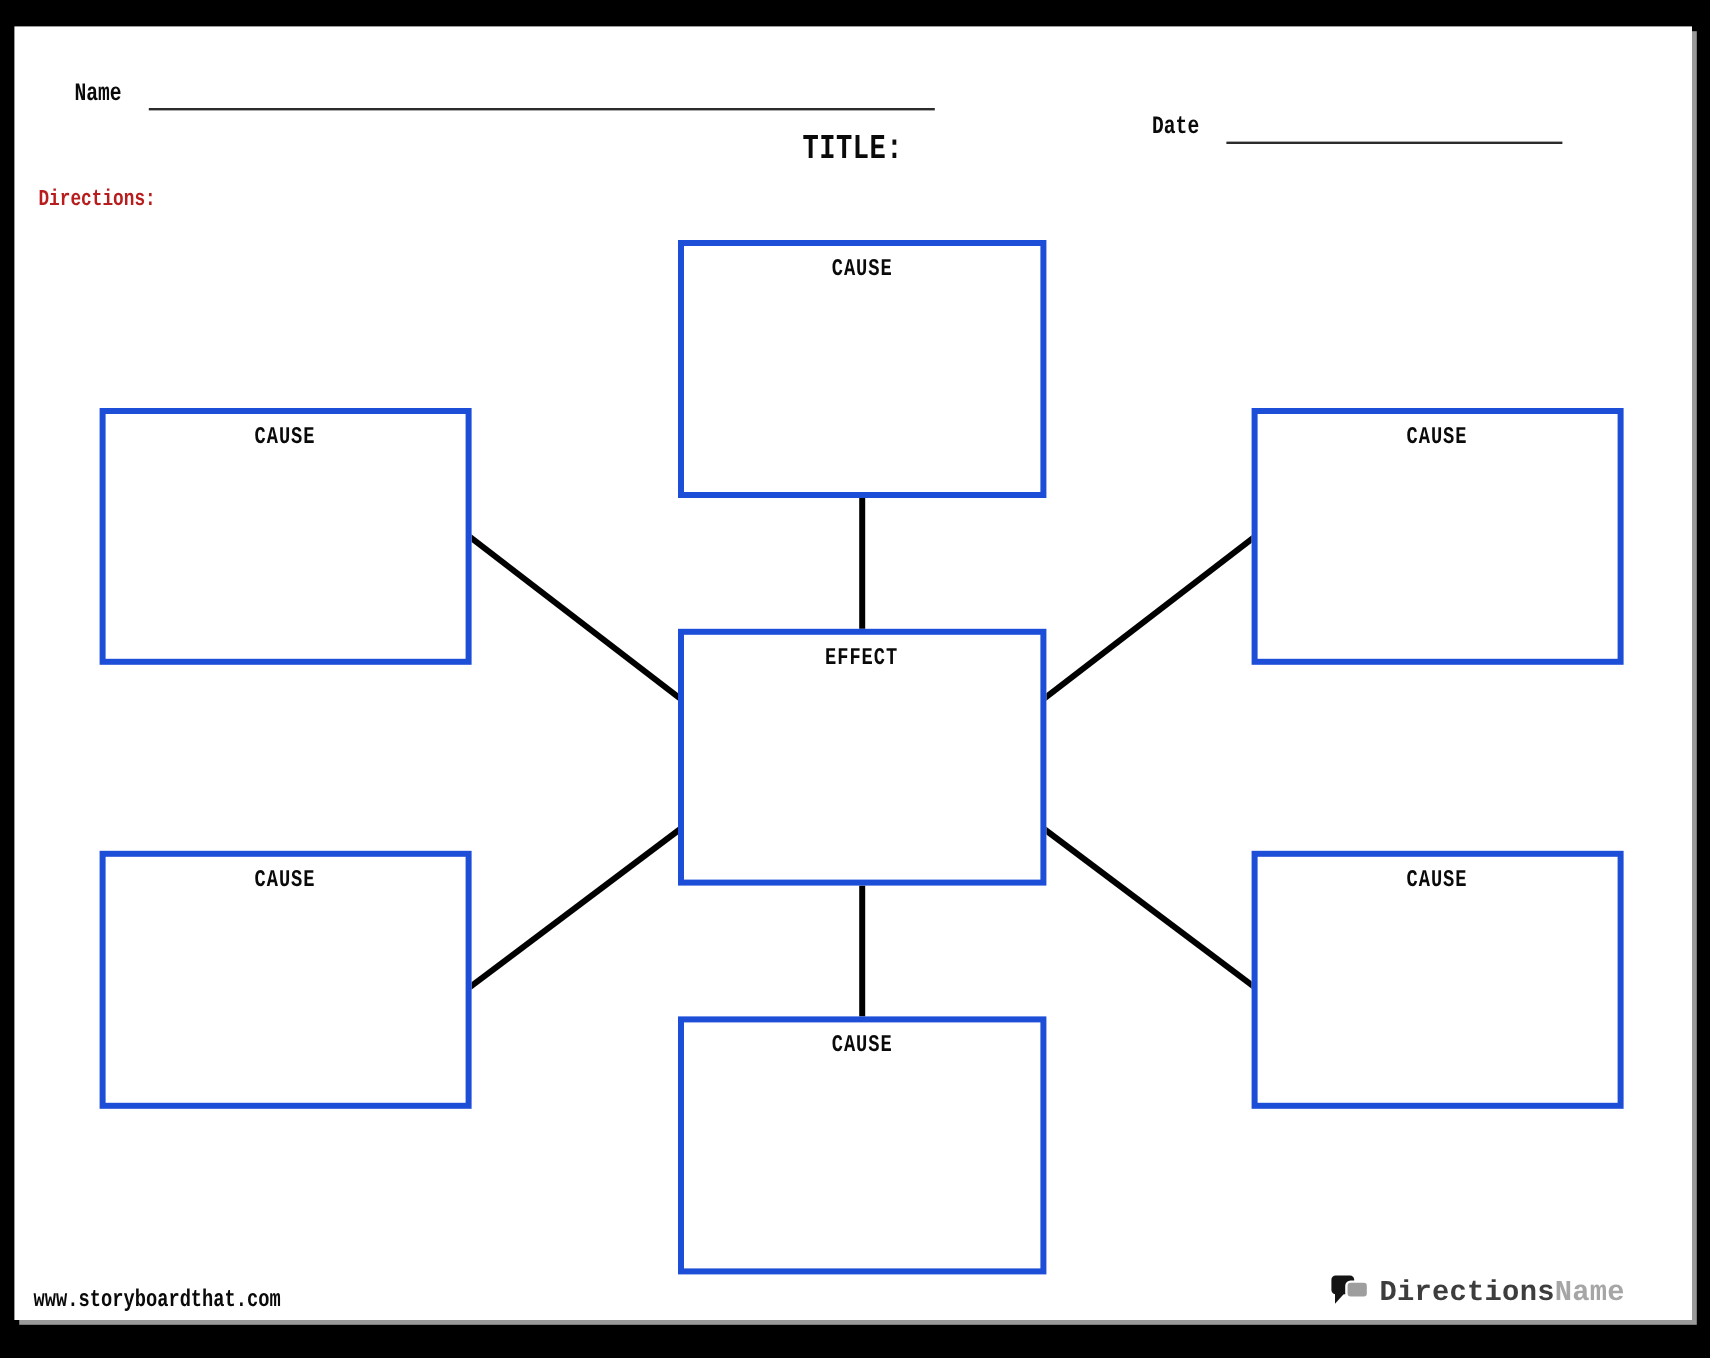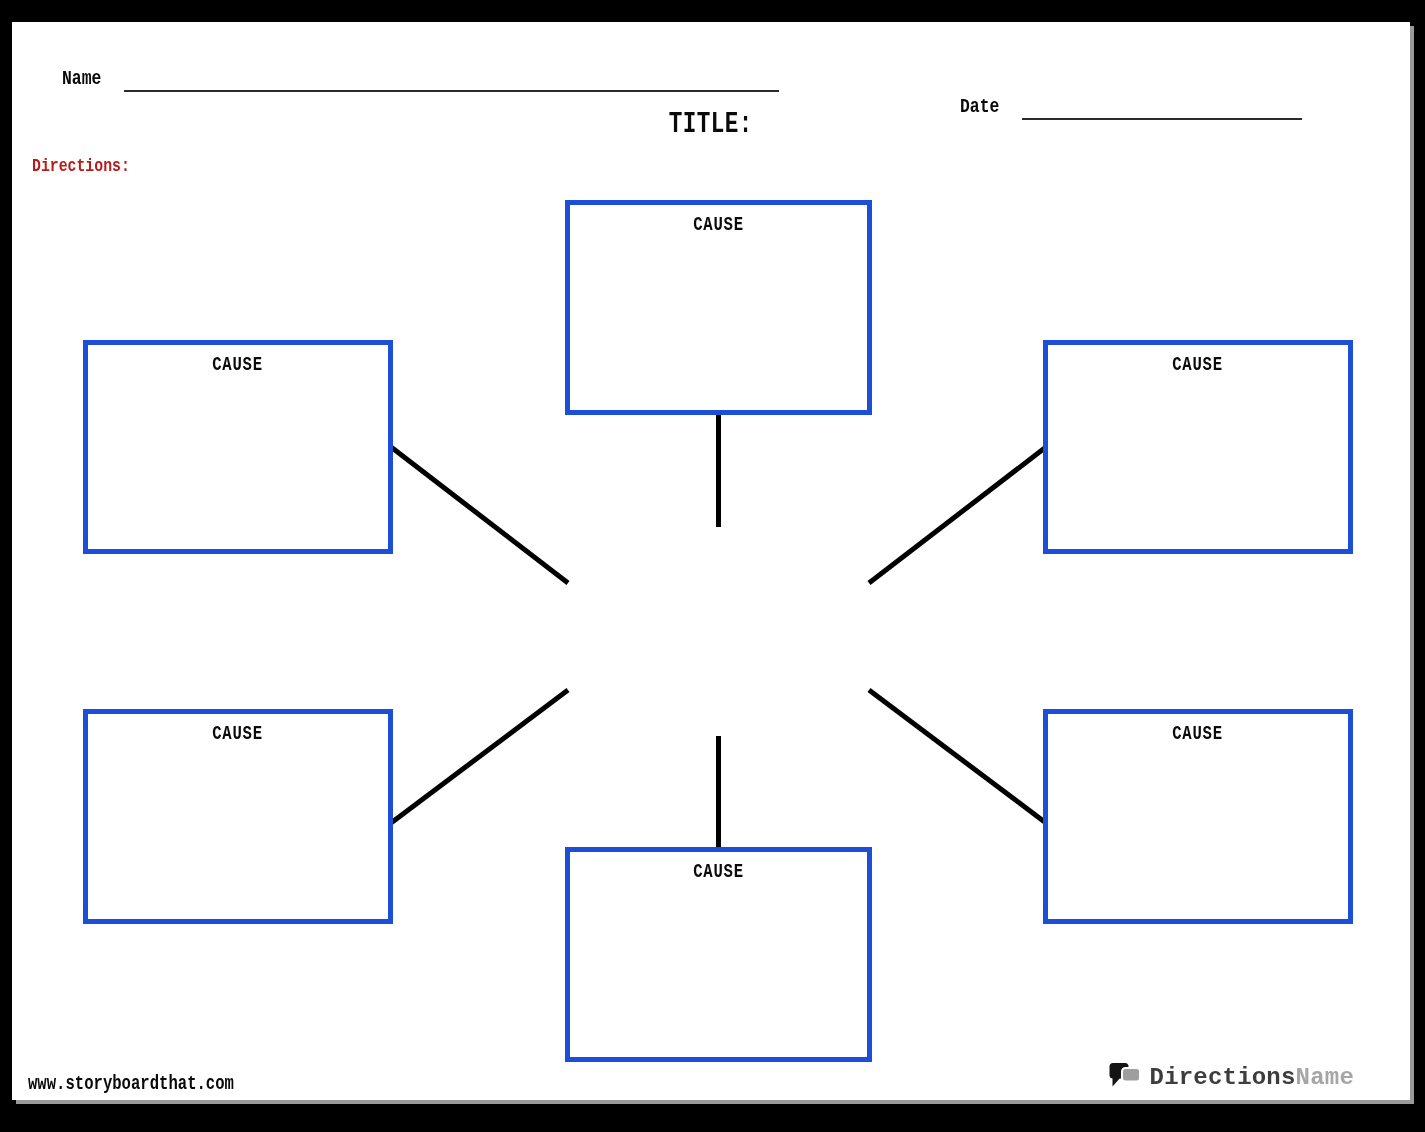--- a/index.html
+++ b/index.html
@@ -96,20 +96,24 @@
   <div class="dbox b-cause-upper-left">
     <div class="box-label"><span class="cond-center">CAUSE</span></div>
     <div class="write-area"></div>
   </div>
 
   <div class="dbox b-cause-upper-right">
     <div class="box-label"><span class="cond-center">CAUSE</span></div>
     <div class="write-area"></div>
   </div>
 
+  <div class="dbox b-effect">
+    <div class="box-label"><span class="cond-center">EFFECT</span></div>
+    <div class="write-area"></div>
+  </div>
 
   <div class="dbox b-cause-lower-left">
     <div class="box-label"><span class="cond-center">CAUSE</span></div>
     <div class="write-area"></div>
   </div>
 
   <div class="dbox b-cause-lower-right">
     <div class="box-label"><span class="cond-center">CAUSE</span></div>
     <div class="write-area"></div>
   </div>

